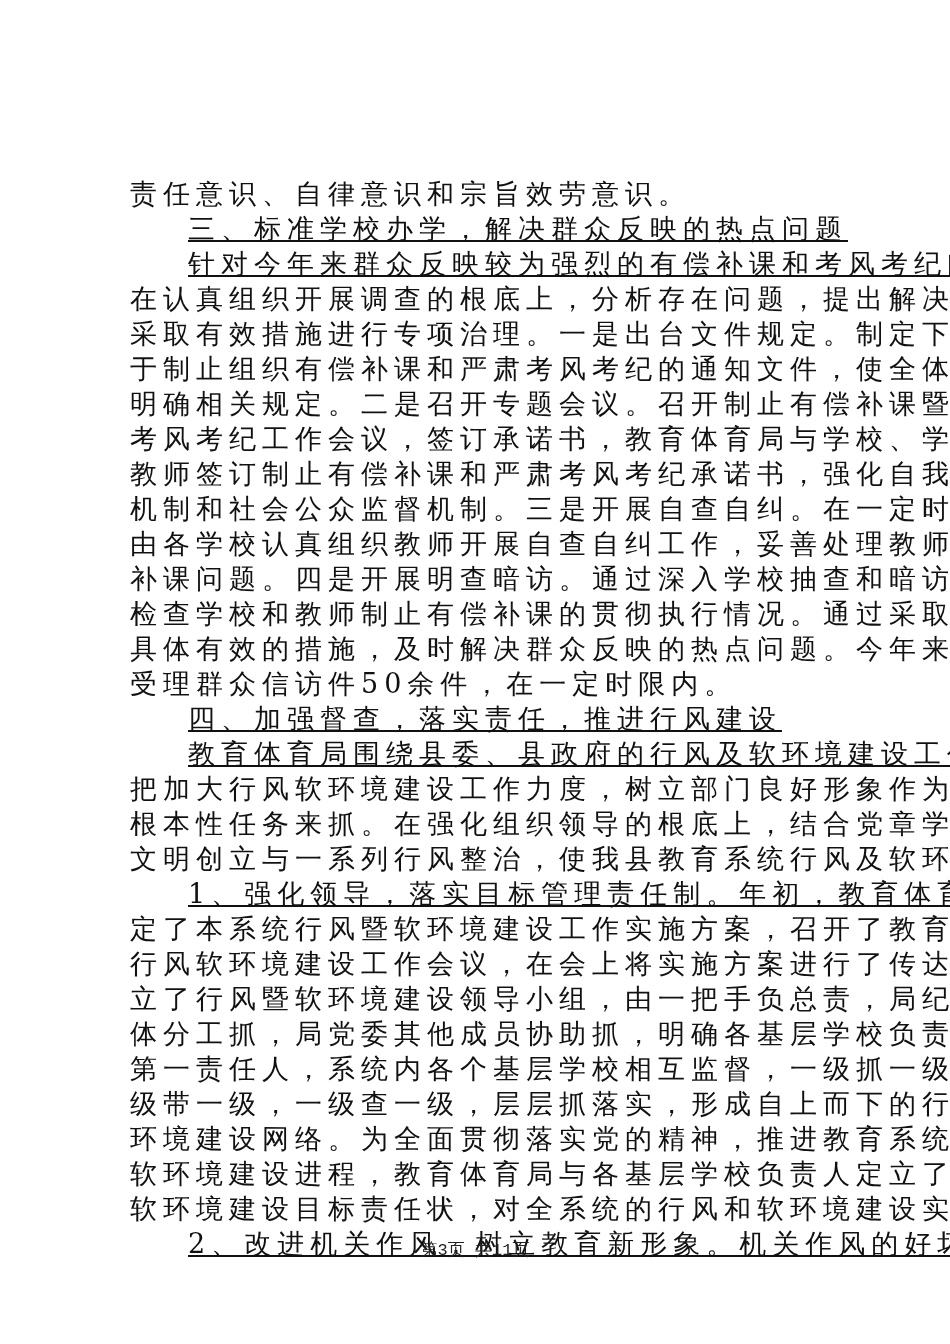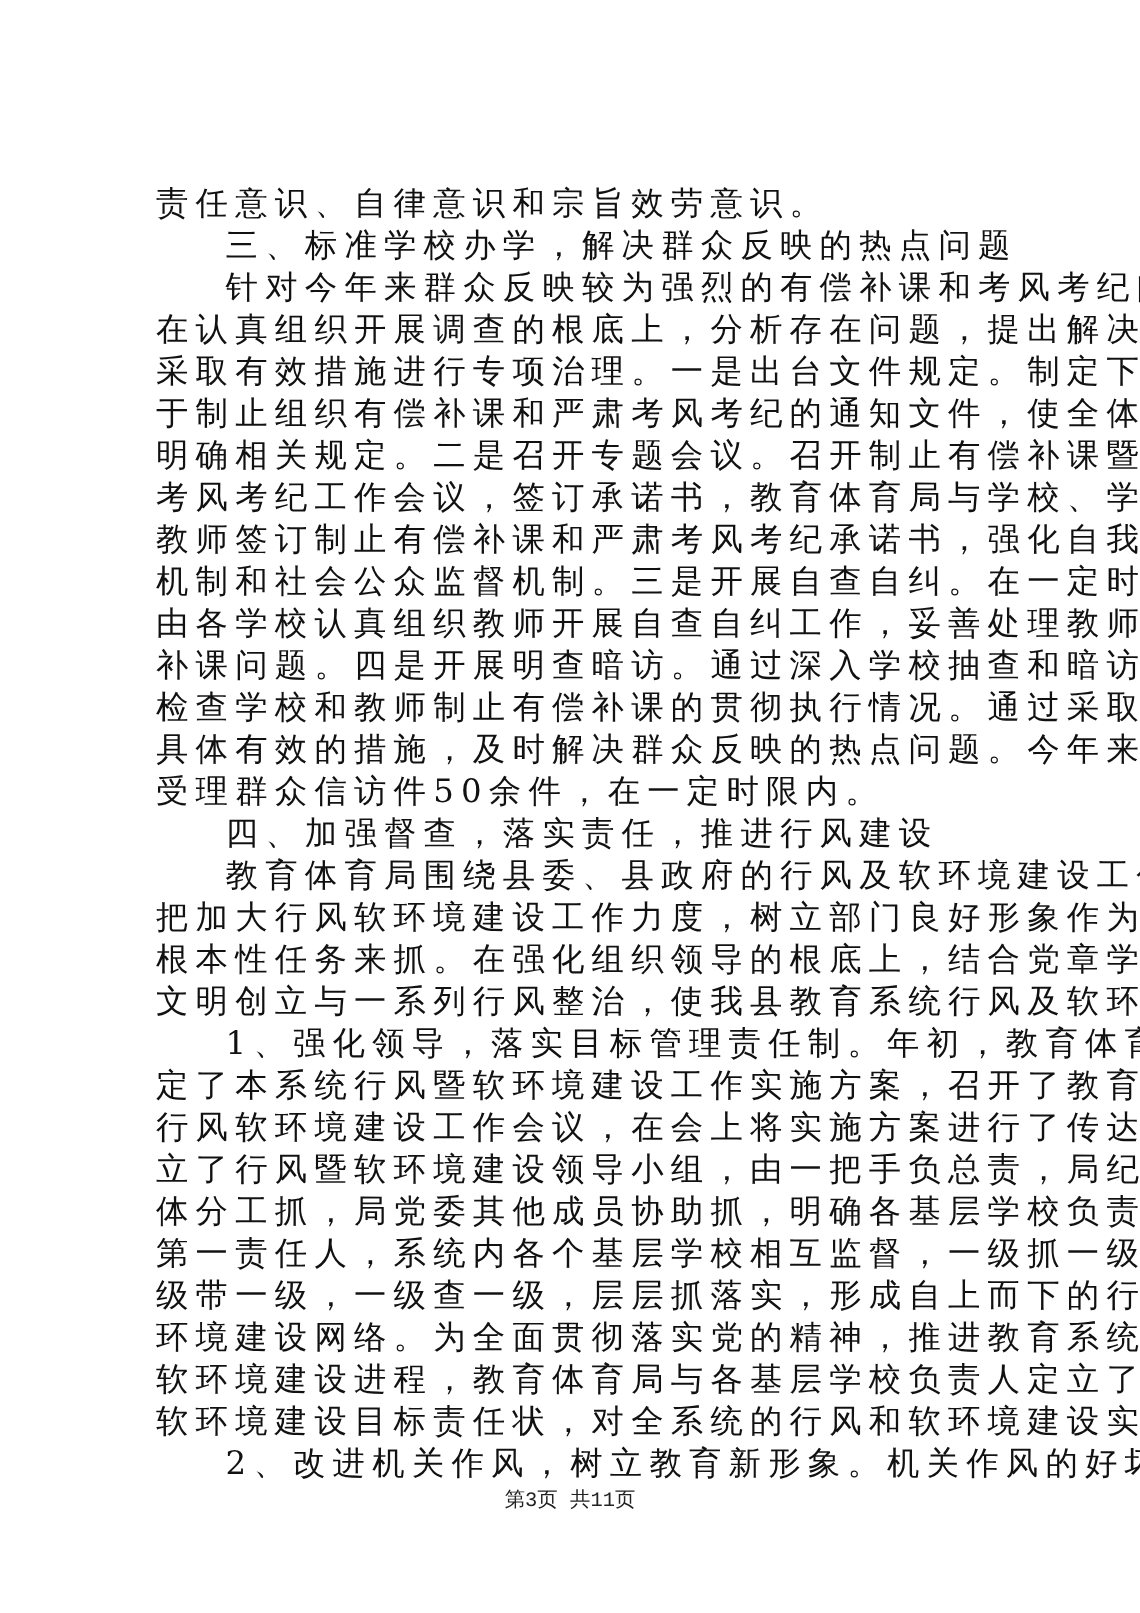--- a/index.html
+++ b/index.html
@@ -1,26 +1,26 @@
 <!DOCTYPE html>
 <html><head>
 <meta charset="utf-8">
 <style>
   html, body { margin: 0; padding: 0; background: #ffffff; }
   body { width: 950px; height: 1344px; position: relative; overflow: hidden; }
   .page {
-    position: absolute; left: 130px; top: 152px; width: 702px;
+    position: absolute; left: 130px; top: 176px; width: 702px;
     font-family: "DejaVu Serif", "Liberation Serif", serif;
     color: #111111;
   }
   .line {
     height: 35px; line-height: 35px; font-size: 27px;
     letter-spacing: 6px; white-space: nowrap;
   }
-  .indent { padding-left: 58px; }
+  .indent { padding-left: 58px; text-decoration: underline; }
   .footer {
     position: absolute; left: 0; width: 950px; top: 1238px;
     text-align: center; font-family: Liberation Mono, monospace;
     font-size: 17px; color: #222222;
   }
 </style>
 </head>
 <body>
 
 <div class="page" id="doc">

